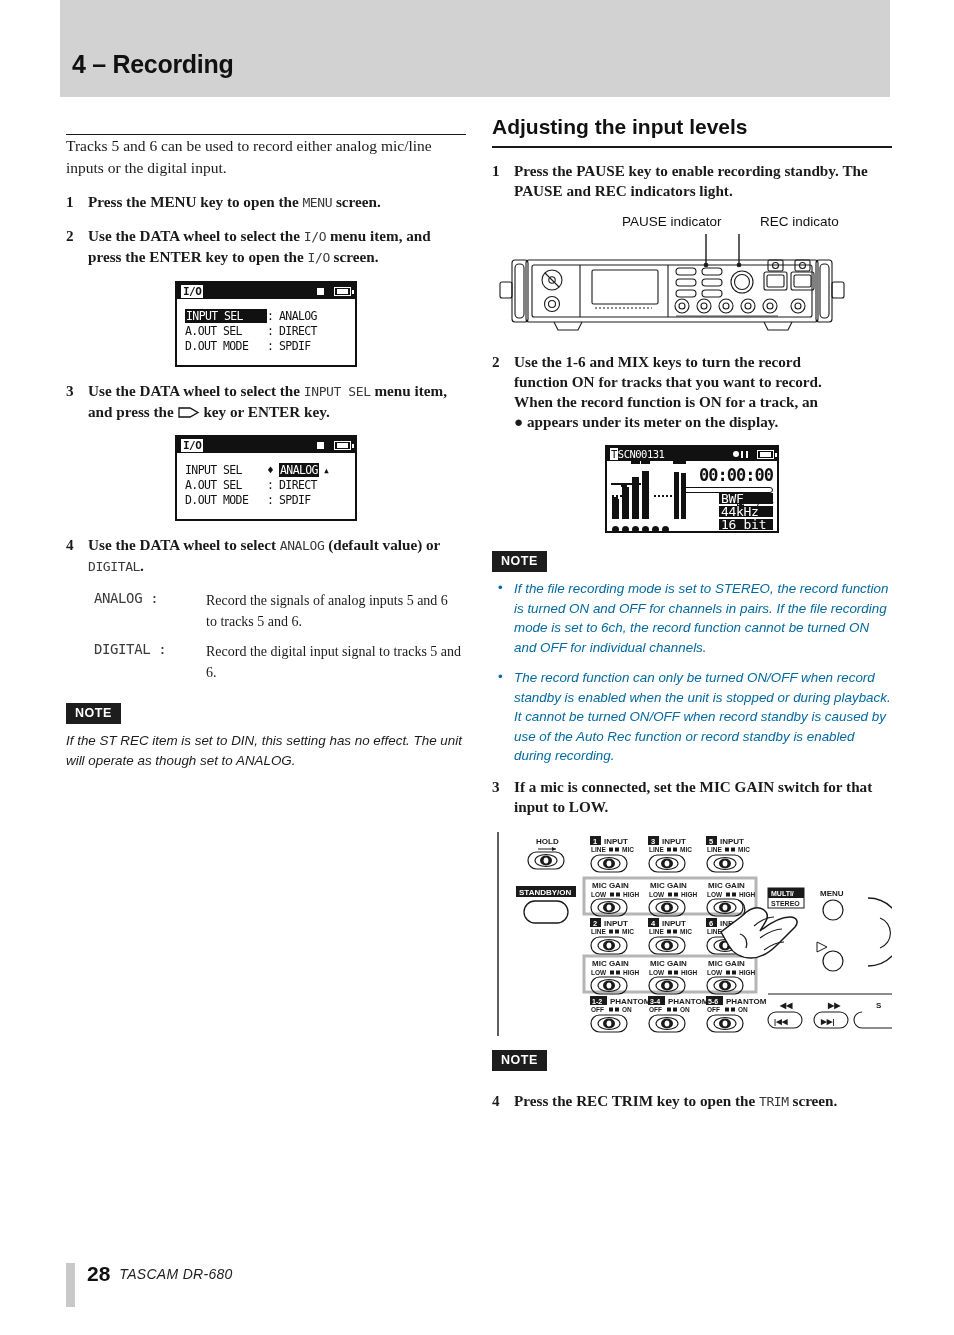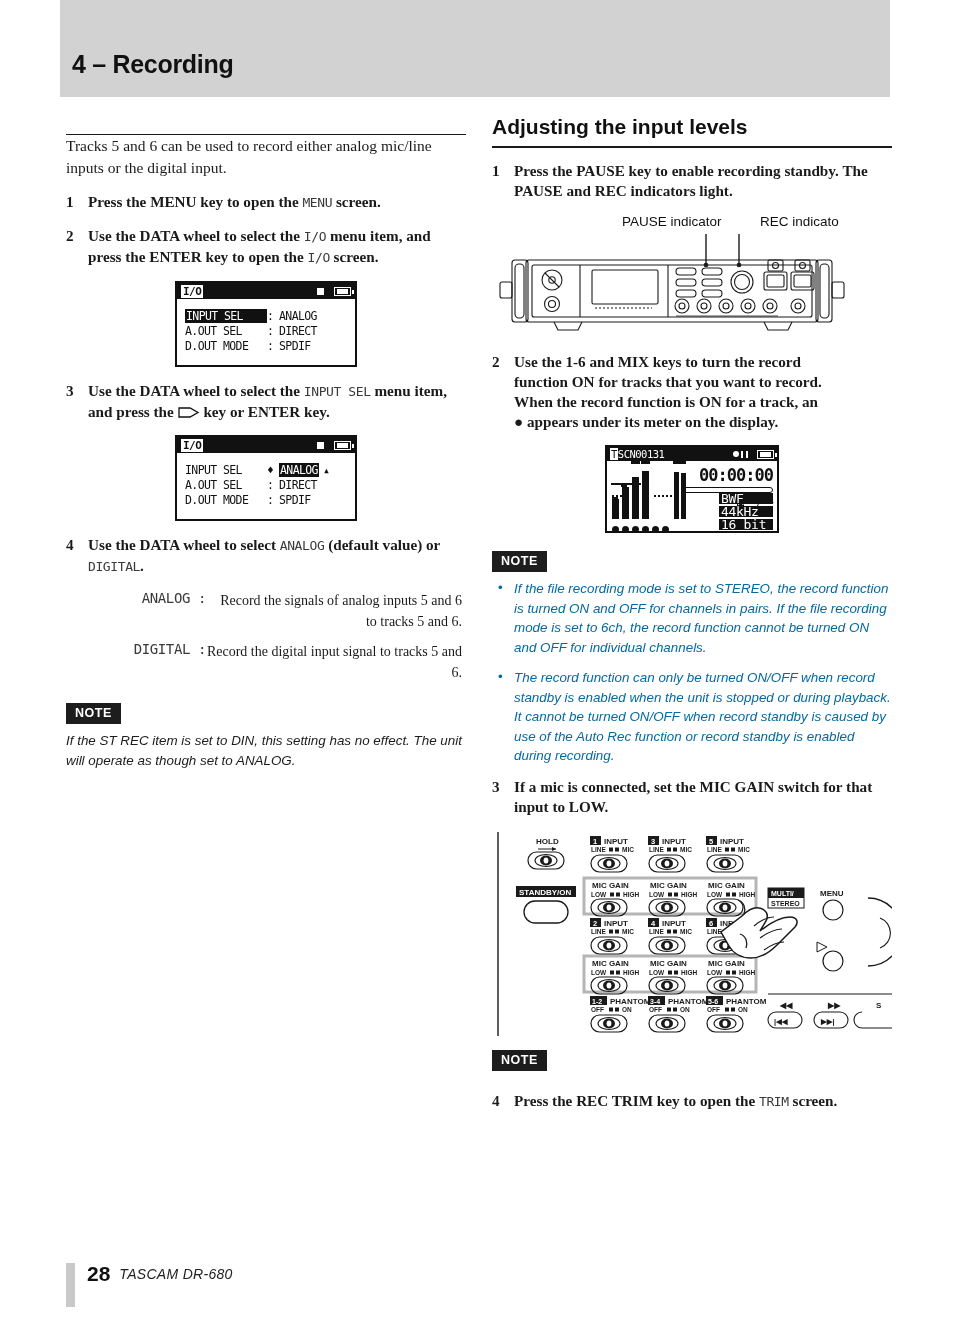--- a/index.html
+++ b/index.html
@@ -66,21 +66,21 @@
   }
   .step .num{ position:absolute; left:0; top:0; font-weight:bold; }
 
   .mono{
     font-family:"DejaVu Sans Mono", monospace;
     font-weight:normal; font-size:13px; letter-spacing:-0.4px;
     color:#3a3a3a;
   }
 
   
-  .deflist{ margin:2px 4px 0 28px;text-align:right; }
+  .deflist{ margin:2px 4px 0 28px; }
   .defrow{ display:flex; margin-bottom:9px; }
   .defterm{ width:112px; flex:0 0 112px; }
   .defdesc{ font-size:14px; line-height:21px; }
 
   
   .note-tag{
     display:inline-block; background:#1d1d1d; color:#fff;
     font-family:"Liberation Sans", sans-serif; font-weight:bold;
     font-size:12.5px; letter-spacing:0.5px;
     padding:3px 9px 4px 9px; margin:4px 0 7px 0;

